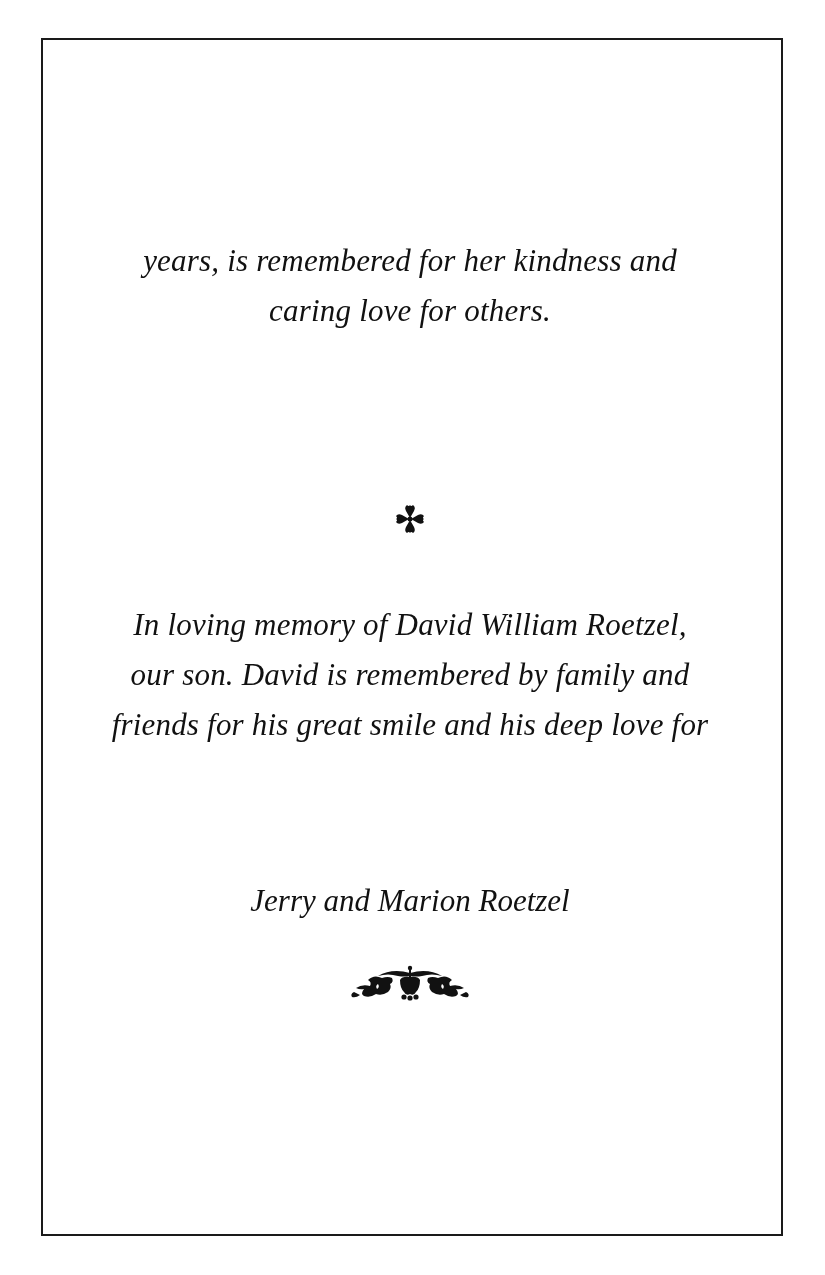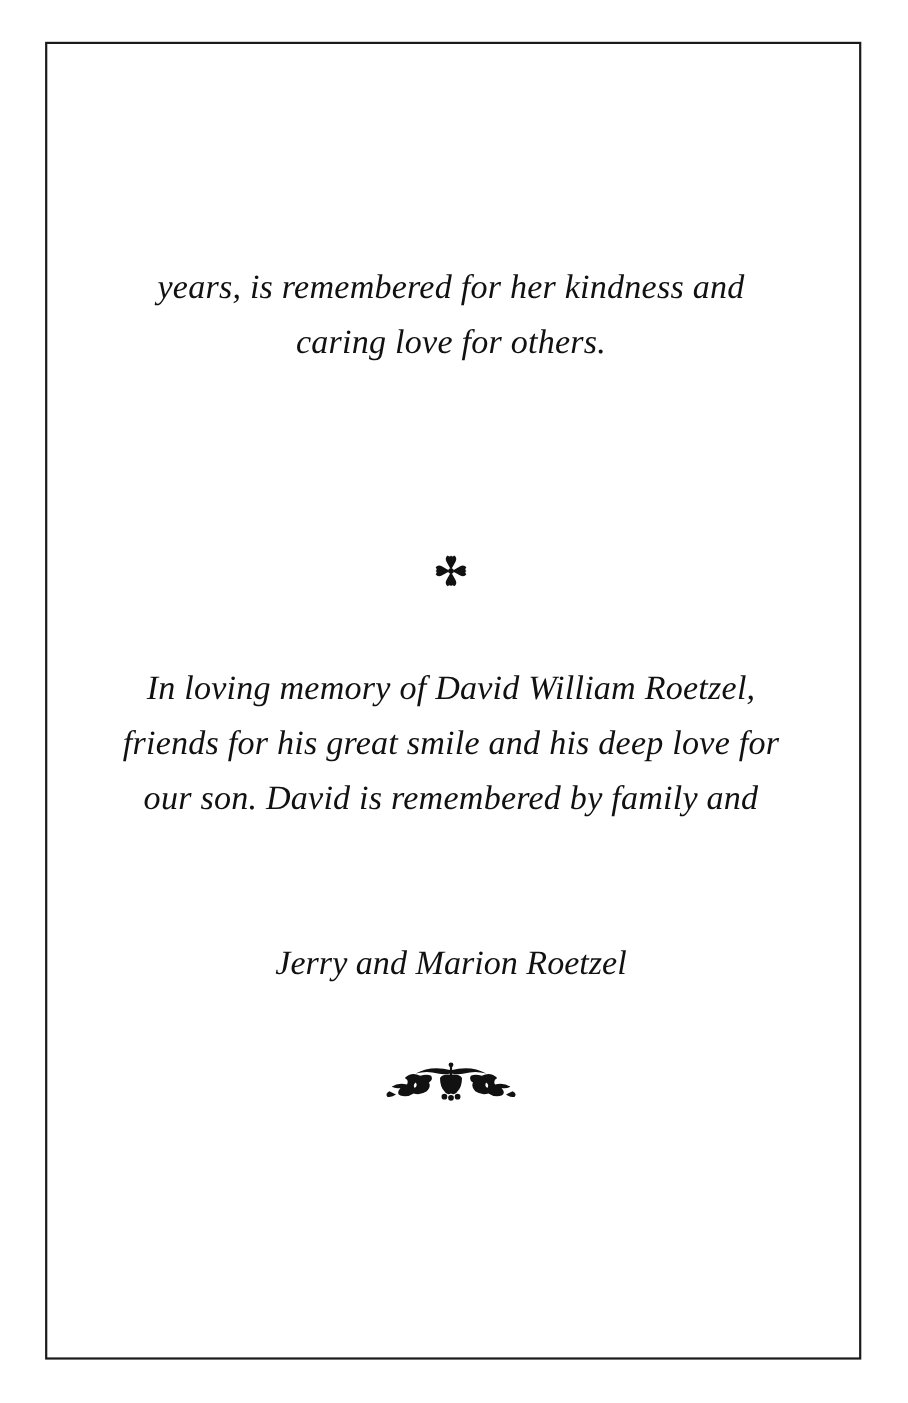--- a/index.html
+++ b/index.html
@@ -39,21 +39,21 @@
     .para .line {
       display: block;
       white-space: nowrap;
     }
     #para-1 { top: 236px; }
     #para-2 { top: 600px; }
     #signature {
       position: absolute;
       left: 60px;
       width: 700px;
-      top: 850px;
+      top: 876px;
       text-align: center;
       font-family: "Liberation Serif", "DejaVu Serif", serif;
       font-style: italic;
       font-size: 31px;
       line-height: 50px;
       color: #111111;
     }
     .cross-ornament {
       position: absolute;
       left: 393px;
@@ -88,22 +88,22 @@
 
     <path d="M16 17 L9 13 Q5 11 3 14 Q5 16 3 17 Q5 18 3 20 Q5 23 9 21 Z"></path>
 
     <path d="M18 17 L25 13 Q29 11 31 14 Q29 16 31 17 Q29 18 31 20 Q29 23 25 21 Z"></path>
     <circle cx="17" cy="17" r="2.5"></circle>
   </g>
 </svg>
 
 <div class="para" id="para-2">
   <span class="line">In loving memory of David William Roetzel,</span>
+  <span class="line">our son.  David is remembered by family and</span>
   <span class="line">friends for his great smile and his deep love for</span>
-  <span class="line">our son.  David is remembered by family and</span>
 </div>
 
 <div id="signature">Jerry and Marion Roetzel</div>
 
 <svg class="floral-ornament" viewBox="0 0 124 40">
   <g fill="#111111">
 
     <circle cx="62" cy="4" r="2.2"></circle>
     <path d="M61 5 L63 5 L63 14 L61 14 Z"></path>
 

